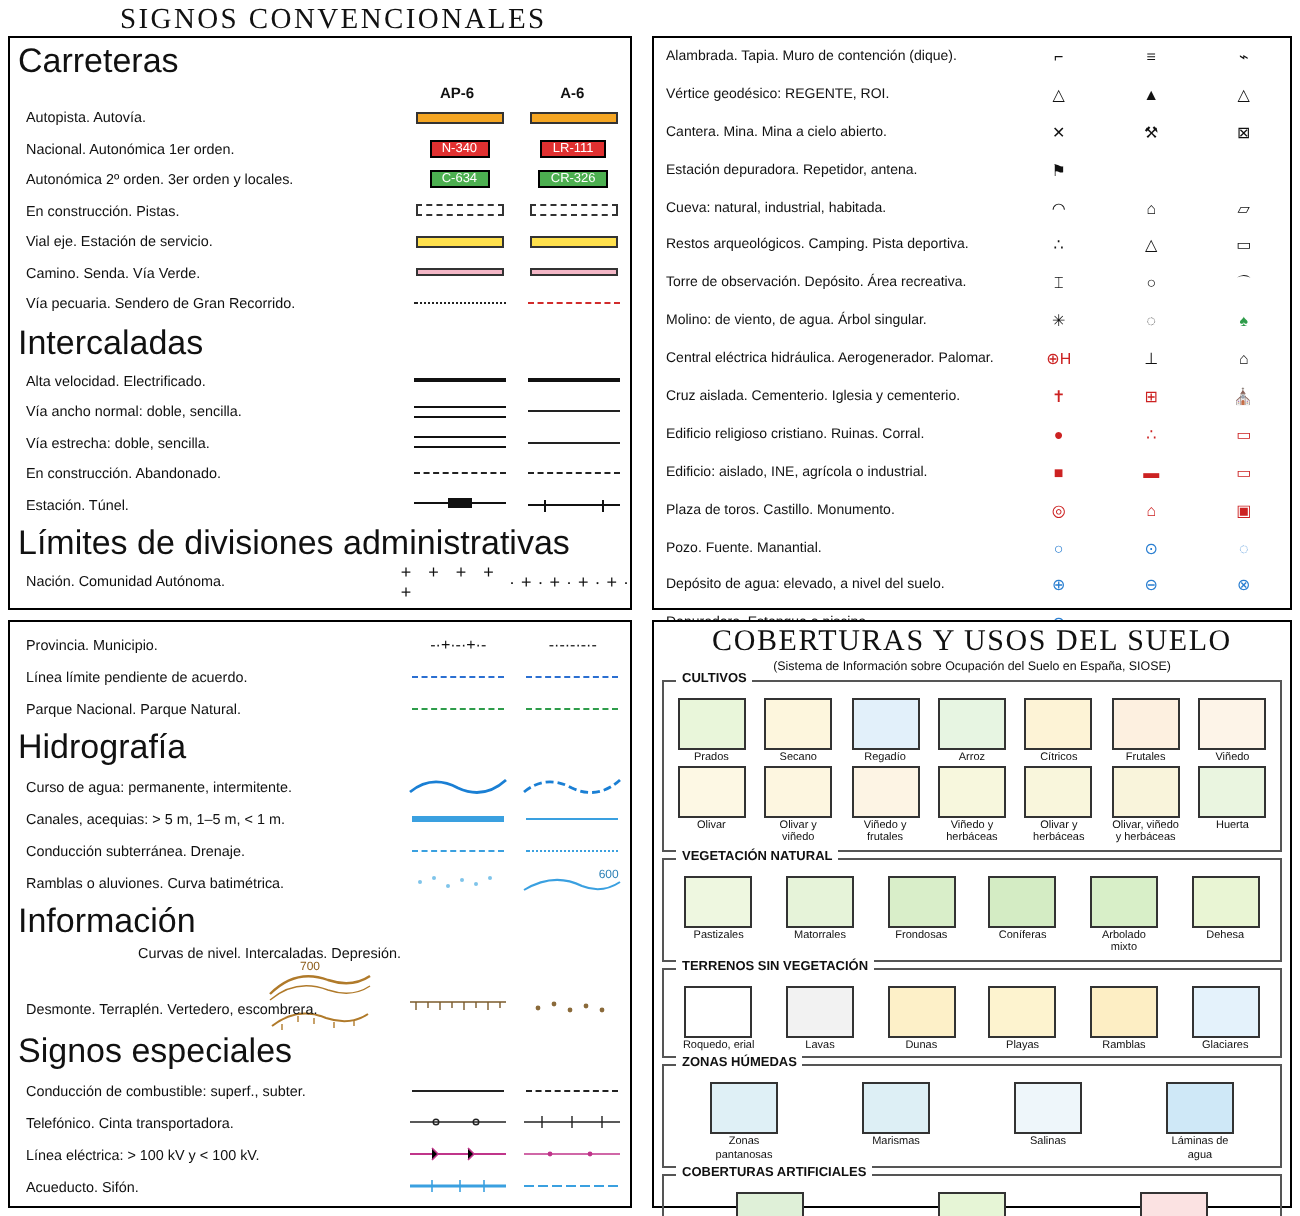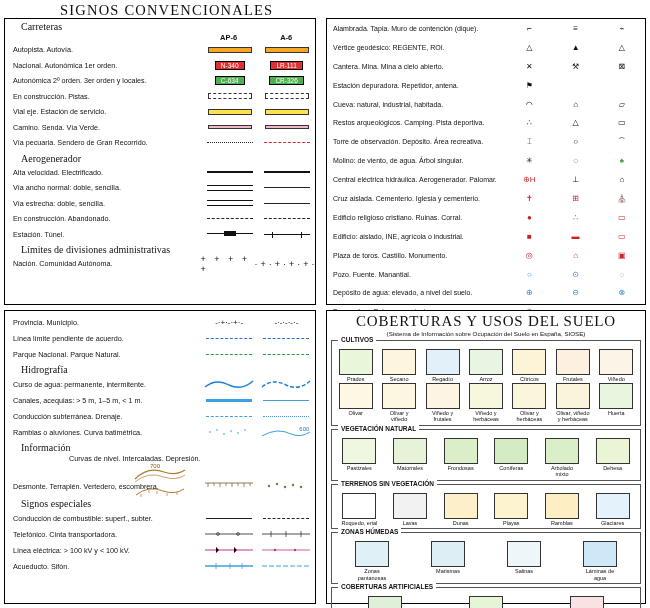--- a/index.html
+++ b/index.html
@@ -5,21 +5,21 @@
   html,body{margin:0;padding:0;background:#ffffff;}
   body{width:650px;height:608px;font-family:"Liberation Sans",sans-serif;color:#111;}
   .page{position:relative;width:650px;height:608px;}
 
   
   .panel{position:absolute;border:1px solid #000;background:#fff;box-sizing:border-box;}
 
   .main-title{position:absolute;left:60px;top:2px;font-family:"Liberation Serif",serif;
     font-size:14.5px;letter-spacing:1.2px;}
 
-  .sec-title{font-family:Liberation Serif, serif;font-size:10px;margin:2px 0 1px 16px;}
+  .sec-title{font-family:Liberation Sans, sans-serif;font-size:17px;margin:2px 0 1px 4px;}
 
   
   #p-left{left:4px;top:18px;width:312px;height:287px;}
   .lt-head{display:flex;font-size:7.5px;font-weight:bold;}
   .lt-head .c1{width:196px;}
   .lt-head .c2{width:58px;text-align:center;}
   .lt-head .c3{width:58px;text-align:center;}
   .lrow{display:flex;align-items:center;height:15.5px;font-size:7.2px;}
   .lrow .t{width:192px;padding-left:8px;white-space:nowrap;}
   .lrow .s1{width:58px;display:flex;align-items:center;justify-content:center;}
@@ -144,21 +144,21 @@
     <div class="lrow">
       <div class="t">Vía pecuaria. Sendero de Gran Recorrido.</div>
       <div class="s1">
           <span class="line-dot"></span>
         </div>
       <div class="s2">
           <span class="line-red-dash"></span>
         </div>
     </div>
 
-    <div class="sec-title">Aerogenerador</div>
+    <div class="sec-title">Intercaladas</div>
 
     <div class="lrow">
       <div class="t">Alta velocidad. Electrificado.</div>
       <div class="s1">
           <span class="rail2"></span>
         </div>
       <div class="s2">
           <span class="rail2"></span>
         </div>
     </div>

